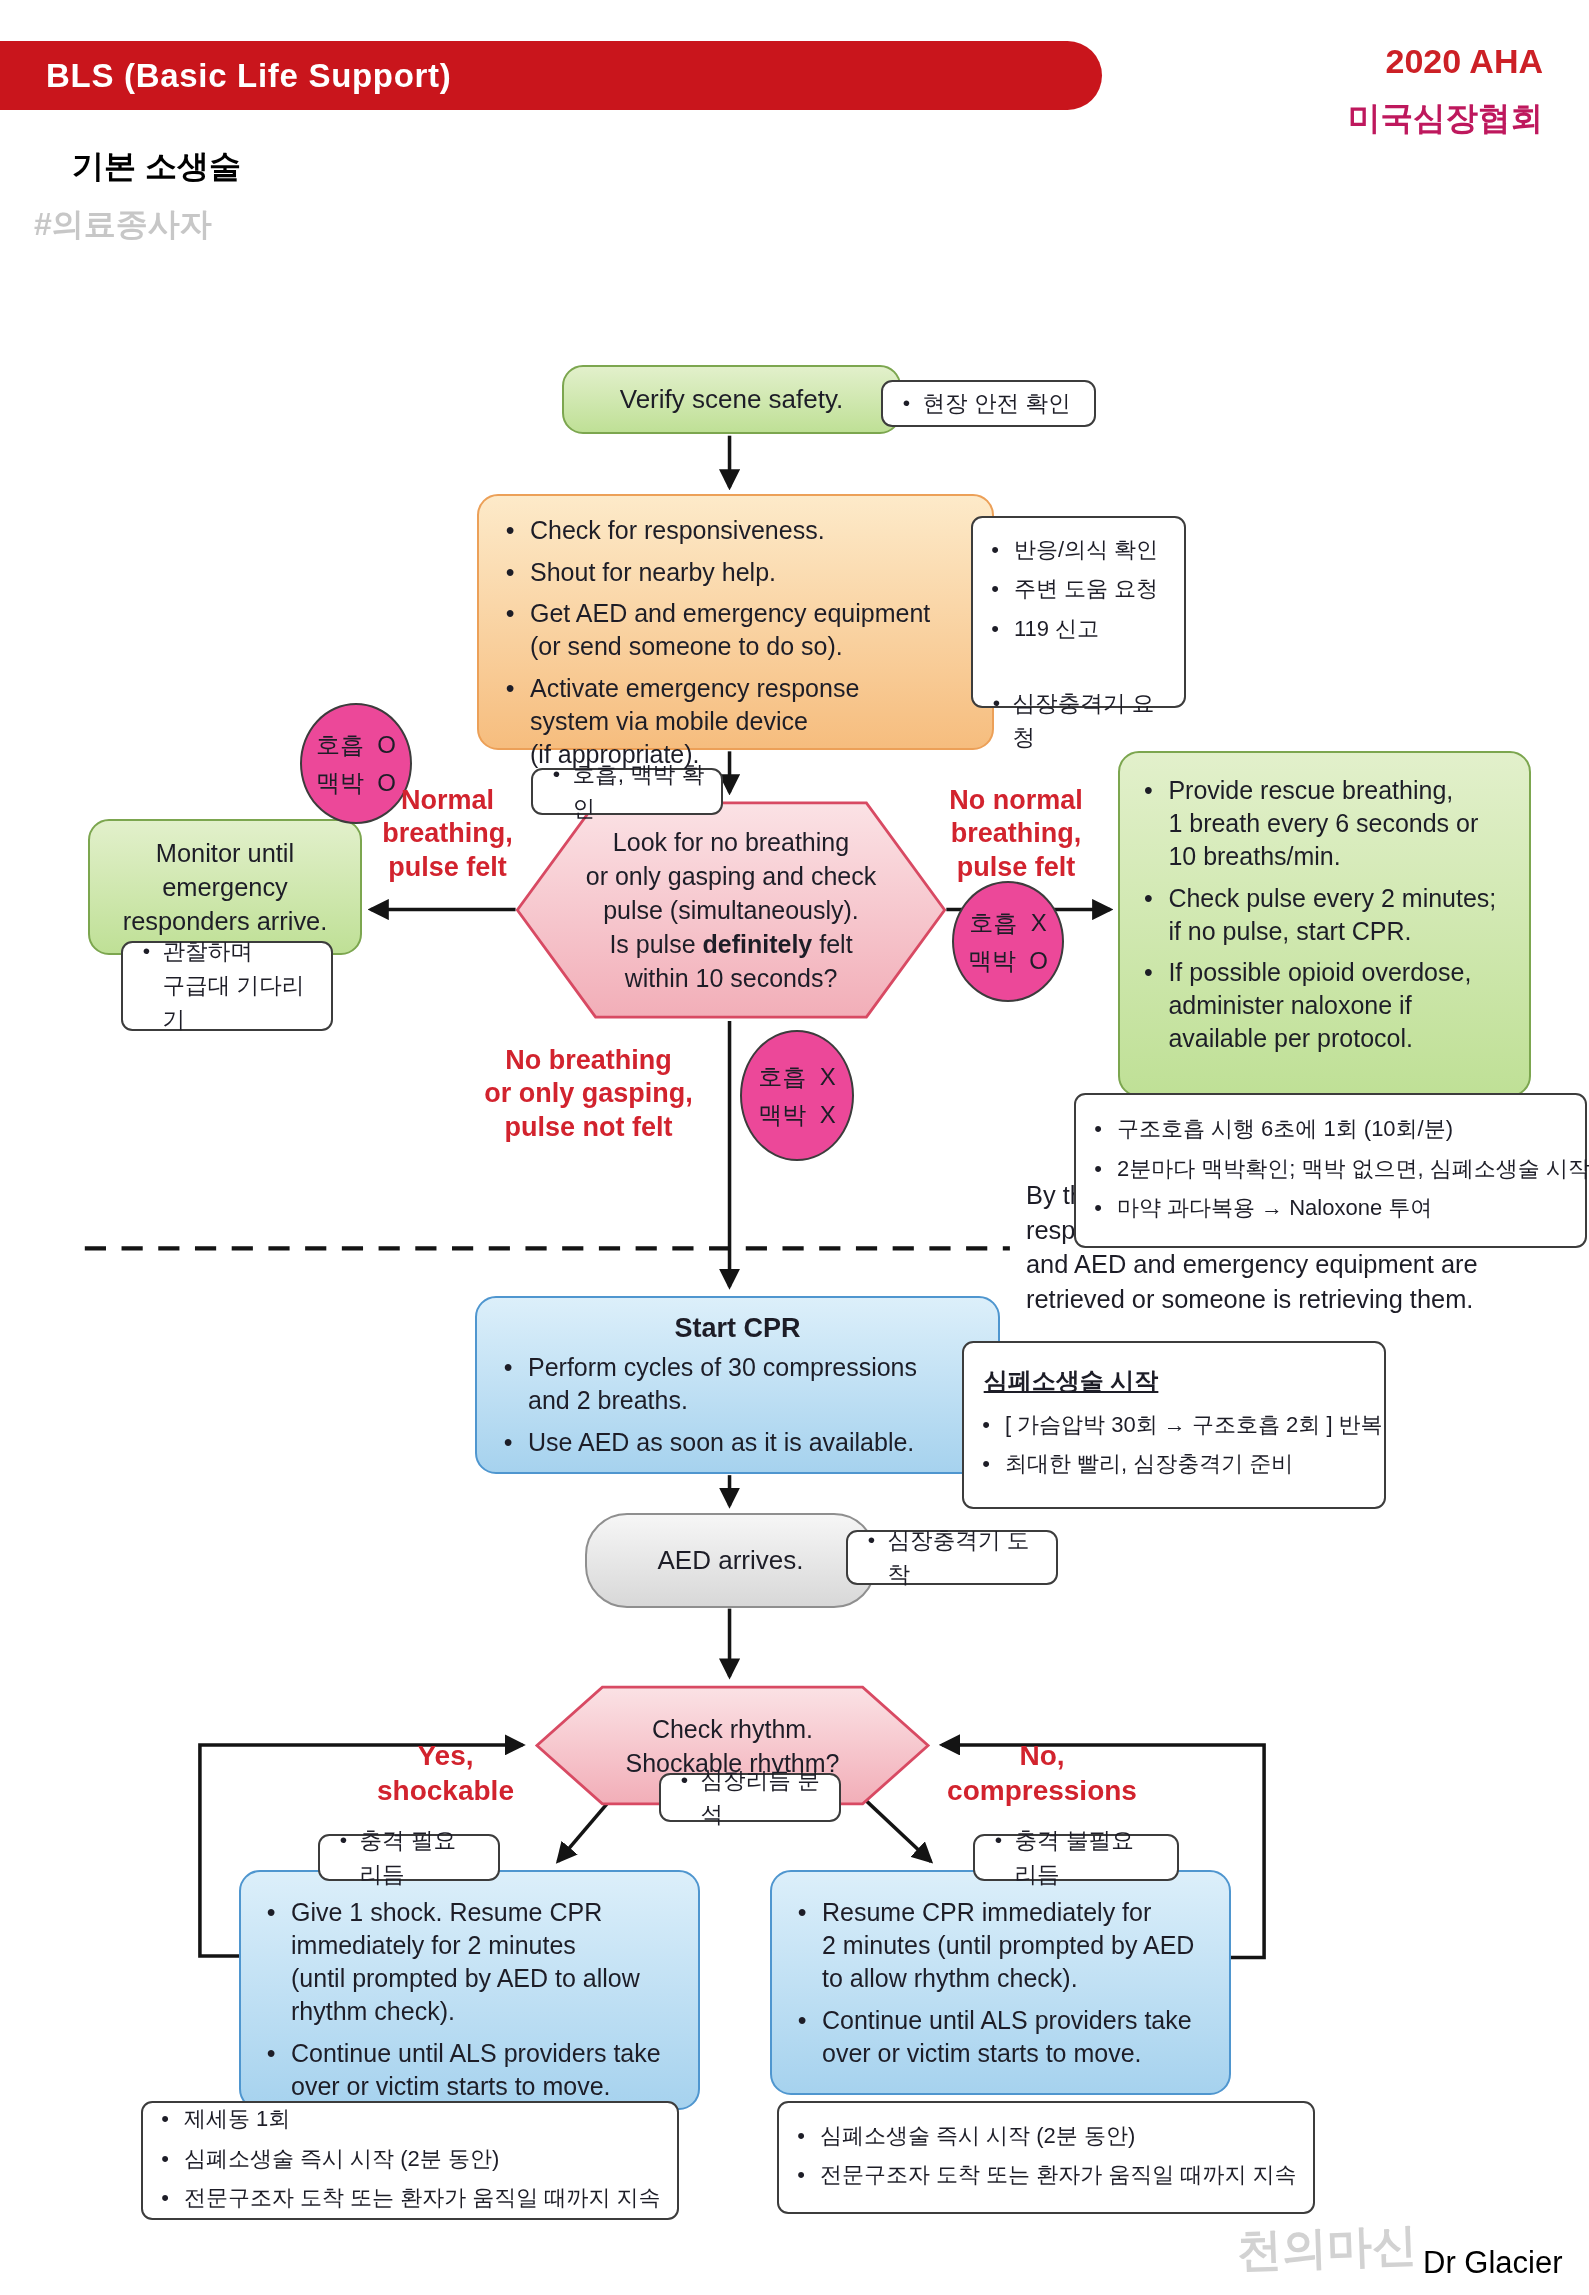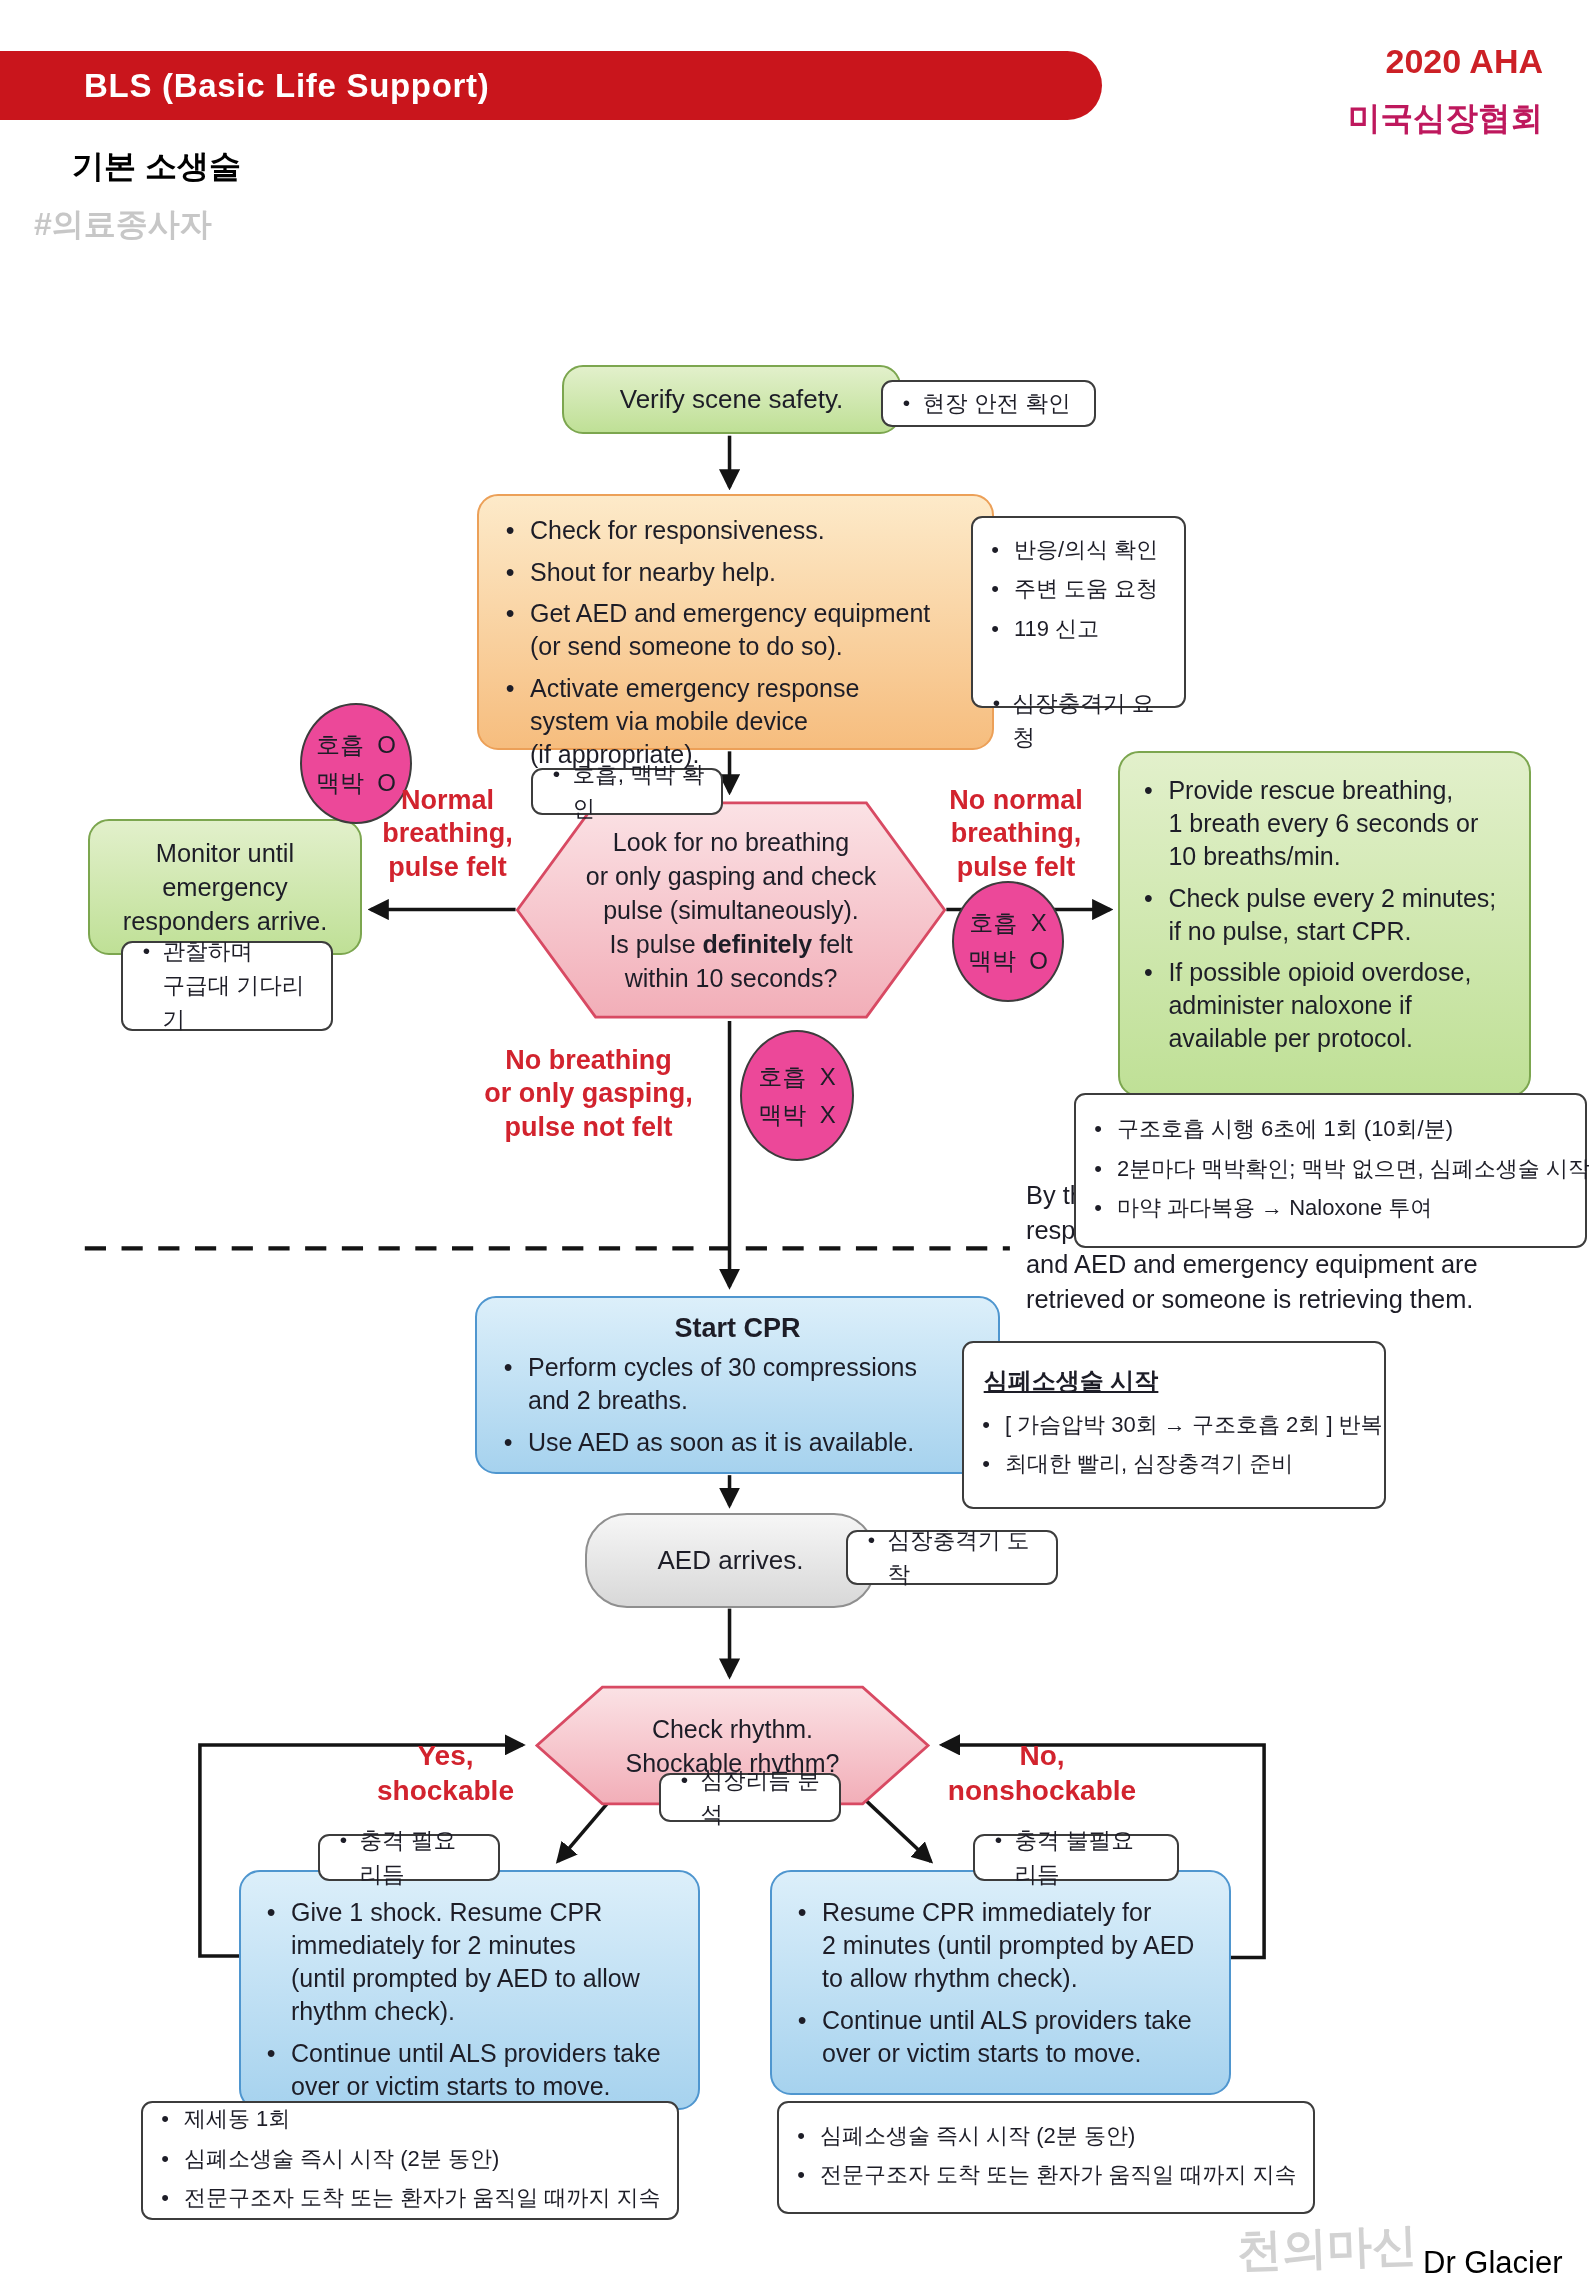--- a/index.html
+++ b/index.html
@@ -1,22 +1,22 @@
 <!DOCTYPE html>
 <html style="font-size:11.3px"><head>
 <meta charset="utf-8">
 <style>
   html,body{margin:0;padding:0;background:#ffffff;}
   .page{position:relative;width:1589px;height:2295px;background:#ffffff;overflow:hidden;
         font-family:"Liberation Sans","DejaVu Sans",sans-serif;color:#1d1d27;}
   .abs{position:absolute;box-sizing:border-box;}
   .pre{white-space:pre-line;}
   
-  .banner{left:0;top:51px;width:1102px;height:69px;background:#c9151c;border-radius:0 35px 35px 0;
-          display:flex;align-items:center;z-index:2;padding-left:38px;}
+  .banner{left:0;top:41px;width:1102px;height:69px;background:#c9151c;border-radius:0 35px 35px 0;
+          display:flex;align-items:center;z-index:2;}
   .banner-title{color:#ffffff;font-size:33px;font-weight:bold;padding-left:46px;letter-spacing:0.7px;}
   .year{right:46px;top:42px;font-size:34px;font-weight:bold;color:#cc2026;text-align:right;z-index:2;}
   .org{right:46px;top:97px;font-size:32.5px;font-weight:bold;color:#be185d;text-align:right;z-index:2;}
   .sub1{left:34px;top:145px;font-size:32px;font-weight:bold;color:#000000;z-index:2;margin-left:38px;}
   .sub2{left:34px;top:203px;font-size:32px;font-weight:bold;color:#c7c7c7;z-index:2;}
   
   .node{z-index:2;border-radius:21px;padding:17px 24px;}
   .green{background:linear-gradient(#e2f0cb,#bfe096);border:2.8px solid #7ca64f;}
   .orange{background:linear-gradient(#fdeac9,#f6bd7e);border:2.8px solid #eca058;}
   .blue{background:linear-gradient(#dceffa,#a6d2ee);border:2.8px solid #4f96cf;}
@@ -236,21 +236,21 @@
       <span>Shockable rhythm?</span>
     </div>
   </div>
   <div class="abs callout" style="left:659px;top:1773px;width:182px;height:49px;">
     <div class="c-line">심장리듬 분석</div>
   </div>
 
   <div class="abs red-label" style="left:357px;top:1739px;width:177px;font-size:28px;">Yes,
 shockable</div>
   <div class="abs red-label" style="left:936px;top:1739px;width:212px;font-size:28px;">No,
-nonshockable</div>
+compressions</div>
 
   <div class="abs callout" style="left:318px;top:1834px;width:182px;height:47px;">
     <div class="c-line">충격 필요 리듬</div>
   </div>
   <div class="abs callout" style="left:973px;top:1834px;width:206px;height:47px;">
     <div class="c-line">충격 불필요 리듬</div>
   </div>
 
   <div class="abs node blue" style="left:239px;top:1870px;width:461px;height:240px;padding:24px 20px;">
     <ul class="bullets">

